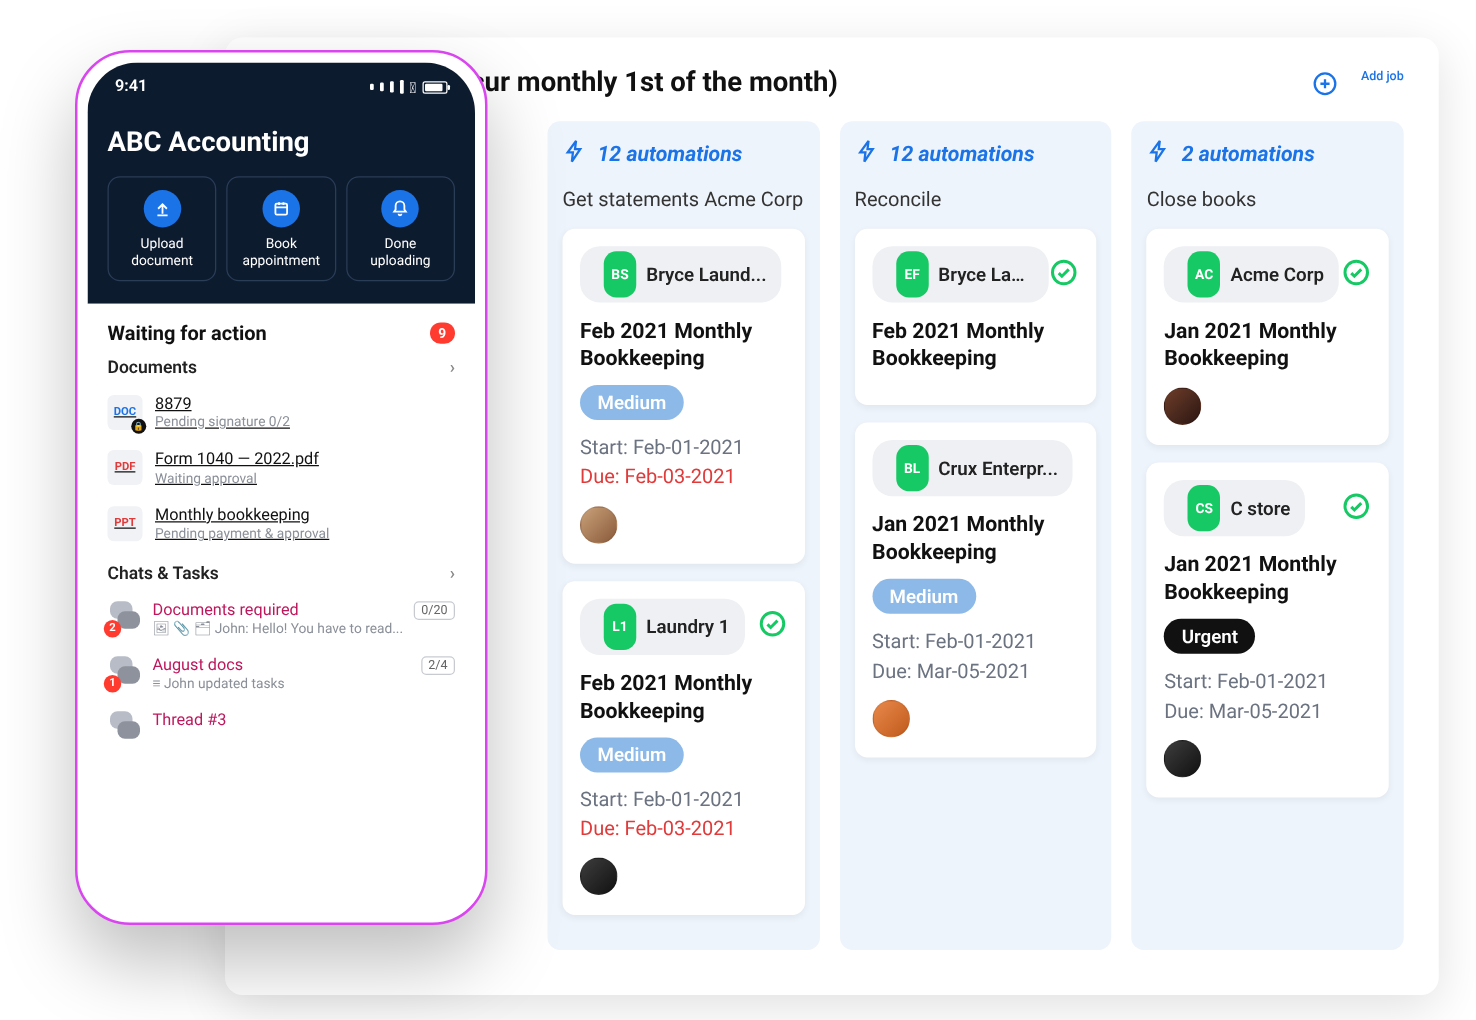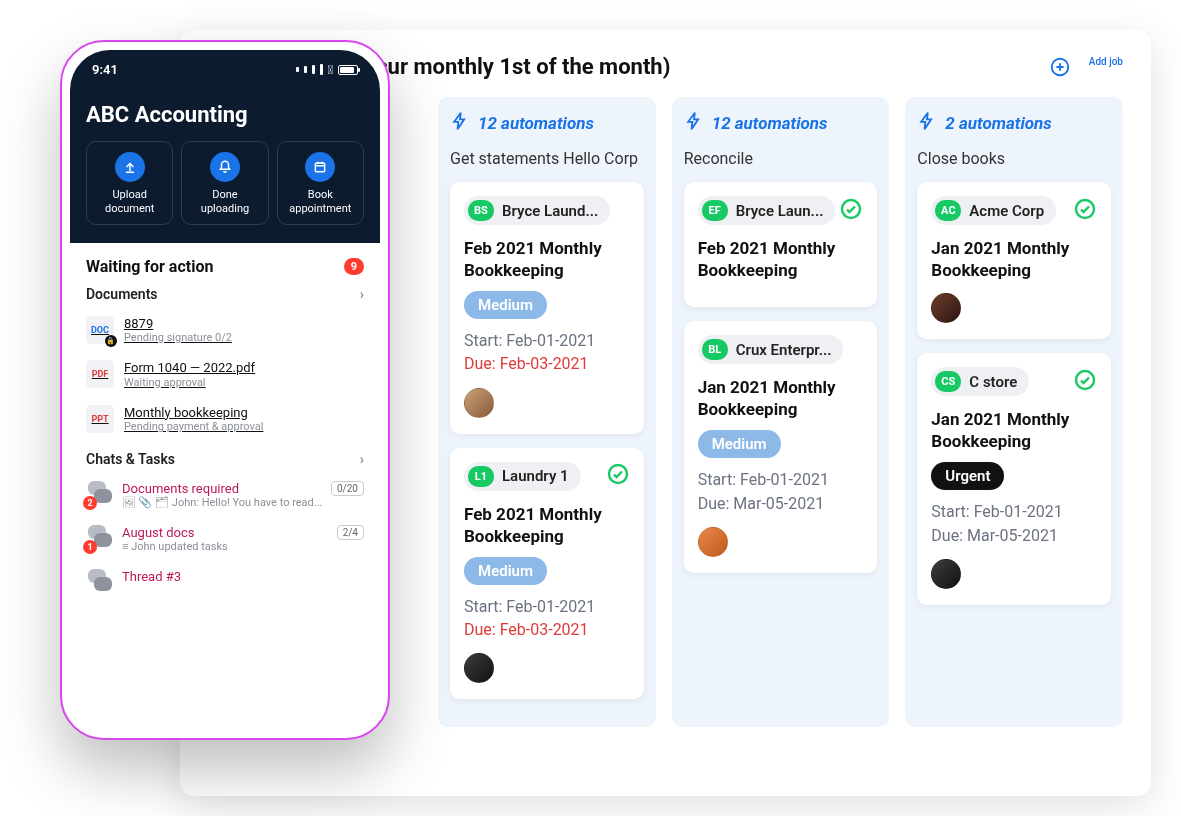--- a/index.html
+++ b/index.html
@@ -99,26 +99,27 @@
     max-width: 100%;
     white-space: nowrap;
     overflow: hidden;
   }
   .client-chip .initials {
     background: #17c964;
     color: #fff;
     font-size: 11px;
     font-weight: 700;
     width: 26px;
-    height: 21px;
+    height: 37px;
     border-radius: 10px;
     display: flex;
     align-items: center;
     justify-content: center;
     flex-shrink: 0;
+    margin-left: 15px;
   }
   .client-chip .nm { overflow: hidden; text-overflow: ellipsis; }
   .check { width: 24px; height: 24px; flex-shrink: 0; color: #17c964; }
   .card-title {
     font-size: 17px;
     font-weight: 700;
     color: #111;
     line-height: 1.3;
     margin-bottom: 10px;
   }
@@ -282,21 +283,21 @@
   </div>
 
   <div class="columns" id="columns">
       <div class="col">
     <div class="col-auto">
       <span><svg viewBox="0 0 24 24" fill="none" stroke="#1b73e8" stroke-width="2.2">
               <path d="M13 2L5 13h5l-1 9 8-12h-5l1-8z"></path>
             </svg></span>
       <span>12 automations</span>
     </div>
-    <div class="col-title">Get statements Hello Corp</div>
+    <div class="col-title">Get statements Acme Corp</div>
   <div class="card">
       <div class="card-top">
         <span class="client-chip">
           <span class="initials">BS</span>
           <span class="nm">Bryce Laund...</span>
         </span>
 
       </div>
       <div class="card-title">Feb 2021 Monthly Bookkeeping</div>
       <span class="pill pill-medium">Medium</span>
@@ -439,36 +440,36 @@
           <div class="ic">
             <svg width="14" height="14" viewBox="0 0 24 24" fill="none" stroke="#fff" stroke-width="2.5">
                 <path d="M12 19V6M6 12l6-6 6 6M5 21h14"></path>
               </svg>
           </div>
           <div>Upload document</div>
         </div>
         <div class="act">
           <div class="ic">
             <svg width="14" height="14" viewBox="0 0 24 24" fill="none" stroke="#fff" stroke-width="2.5">
-                <path d="M6 8a6 6 0 0112 0v5l2 3H4l2-3V8zM10 19a2 2 0 004 0"></path>
-              </svg>
-          </div>
-          <div>Done uploading</div>
-        </div>
-        <div class="act">
-          <div class="ic">
-            <svg width="14" height="14" viewBox="0 0 24 24" fill="none" stroke="#fff" stroke-width="2.5">
                 <rect x="4" y="5" width="16" height="15" rx="2"></rect>
                 <line x1="4" y1="10" x2="20" y2="10"></line>
                 <line x1="9" y1="3" x2="9" y2="7"></line>
                 <line x1="15" y1="3" x2="15" y2="7"></line>
               </svg>
           </div>
           <div>Book appointment</div>
         </div>
+        <div class="act">
+          <div class="ic">
+            <svg width="14" height="14" viewBox="0 0 24 24" fill="none" stroke="#fff" stroke-width="2.5">
+                <path d="M6 8a6 6 0 0112 0v5l2 3H4l2-3V8zM10 19a2 2 0 004 0"></path>
+              </svg>
+          </div>
+          <div>Done uploading</div>
+        </div>
       </div>
     </div>
 
     <div class="phone-light">
       <div class="wait-row">
         <span>Waiting for action</span>
         <span class="badge">9</span>
       </div>
 
       <div class="sec-row">

